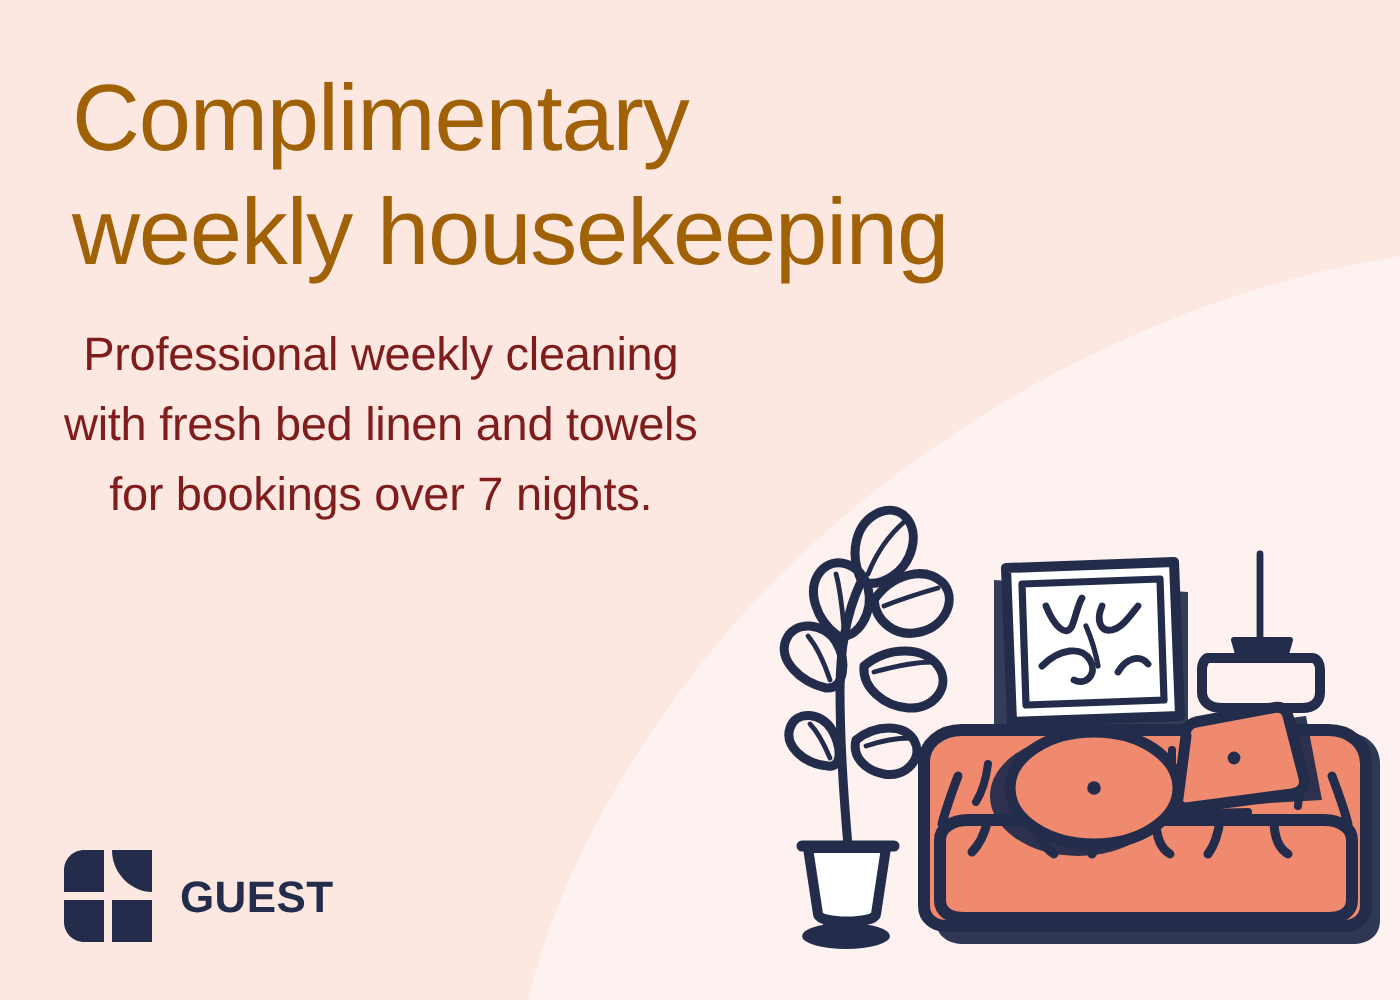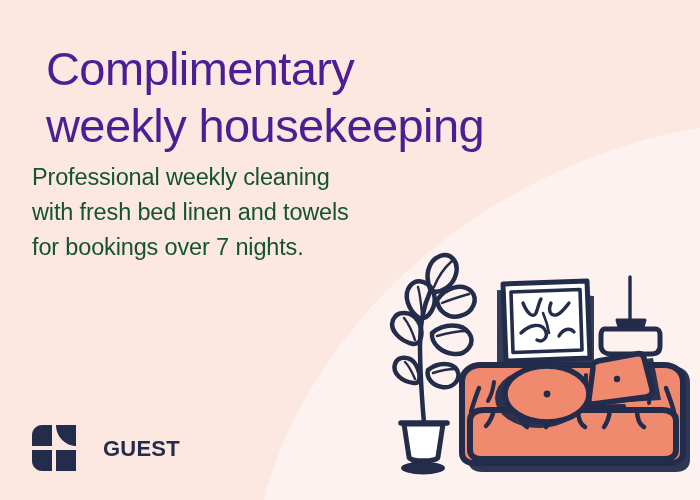--- a/index.html
+++ b/index.html
@@ -28,47 +28,48 @@
     width: 700px;
     height: 500px;
   }
   .text-block {
     position: absolute;
     left: 32px;
     top: 26px;
     width: 600px;
   }
   .headline {
-    margin: 14px;
-    color: #4c1d95;
+    margin: 4px;
+    color: #a16207;
     font-size: 47px;
     line-height: 57px;
     font-weight: 400;
     letter-spacing: -0.6px;
     white-space: pre-line;
   }
   .subcopy {
     position: absolute;
     left: 32px;
     top: 160px;
     margin: 0;
-    color: #14532d;
+    color: #7f1d1d;
     font-size: 23.5px;
     line-height: 35px;
     font-weight: 400;
     letter-spacing: -0.15px;
     white-space: pre-line;
+    text-align: center;
   }
   .logo {
     position: absolute;
     left: 32px;
     top: 425px;
     display: flex;
     align-items: center;
-    gap: 27px;
+    gap: 14px;
   }
   .logo-mark {
     width: 44px;
     height: 46px;
     display: block;
   }
   .logo-words {
     display: flex;
     flex-direction: column;
     justify-content: center;

